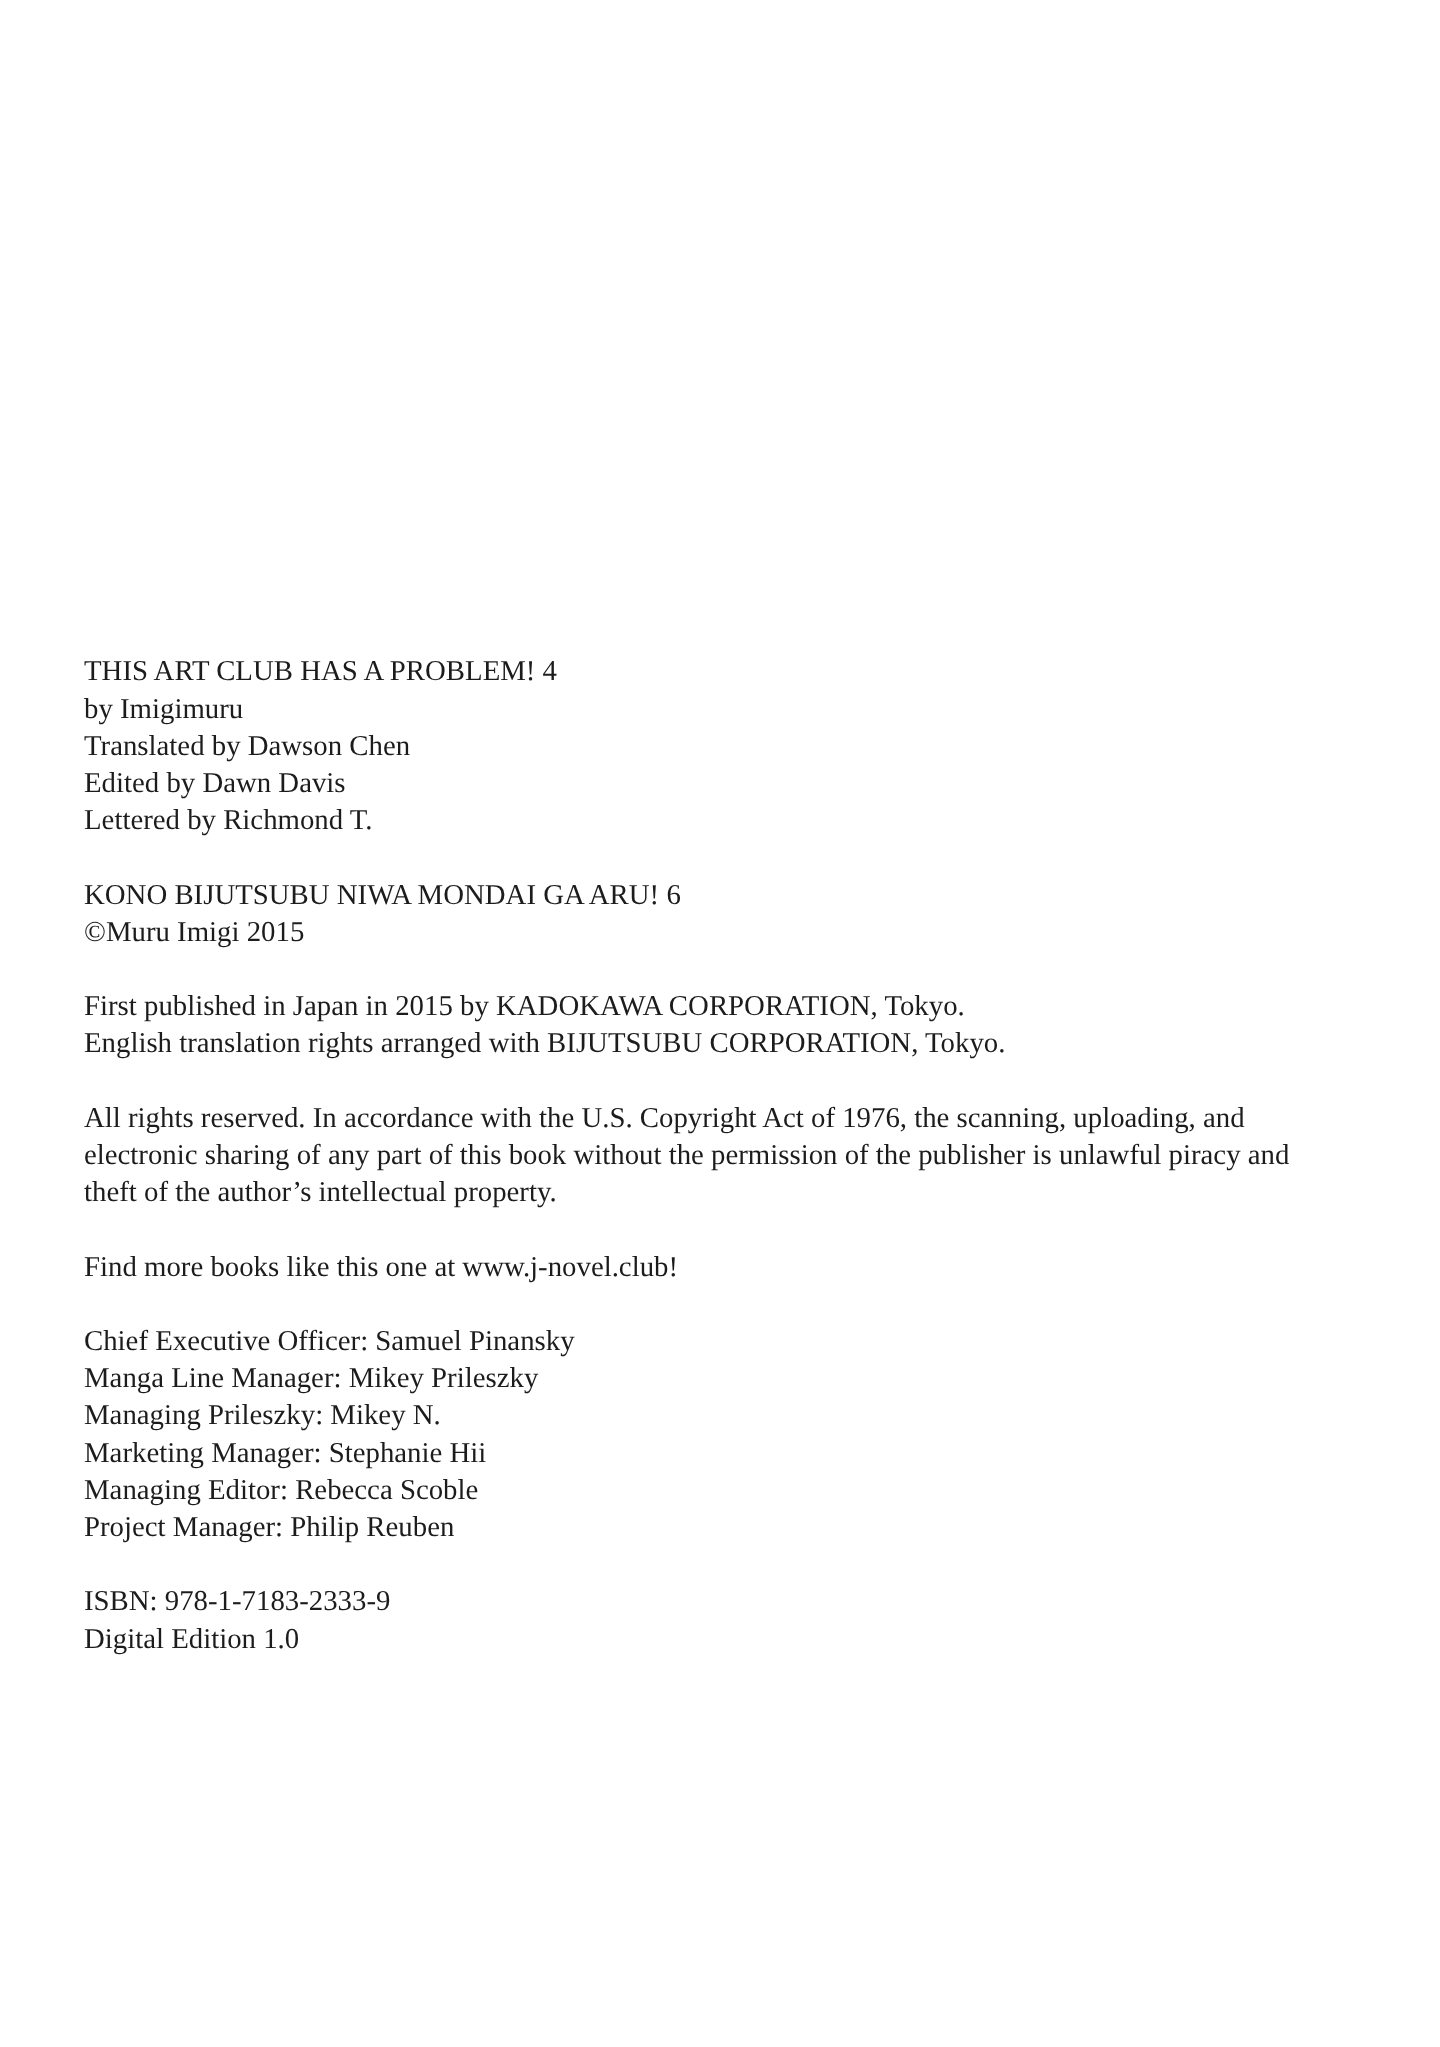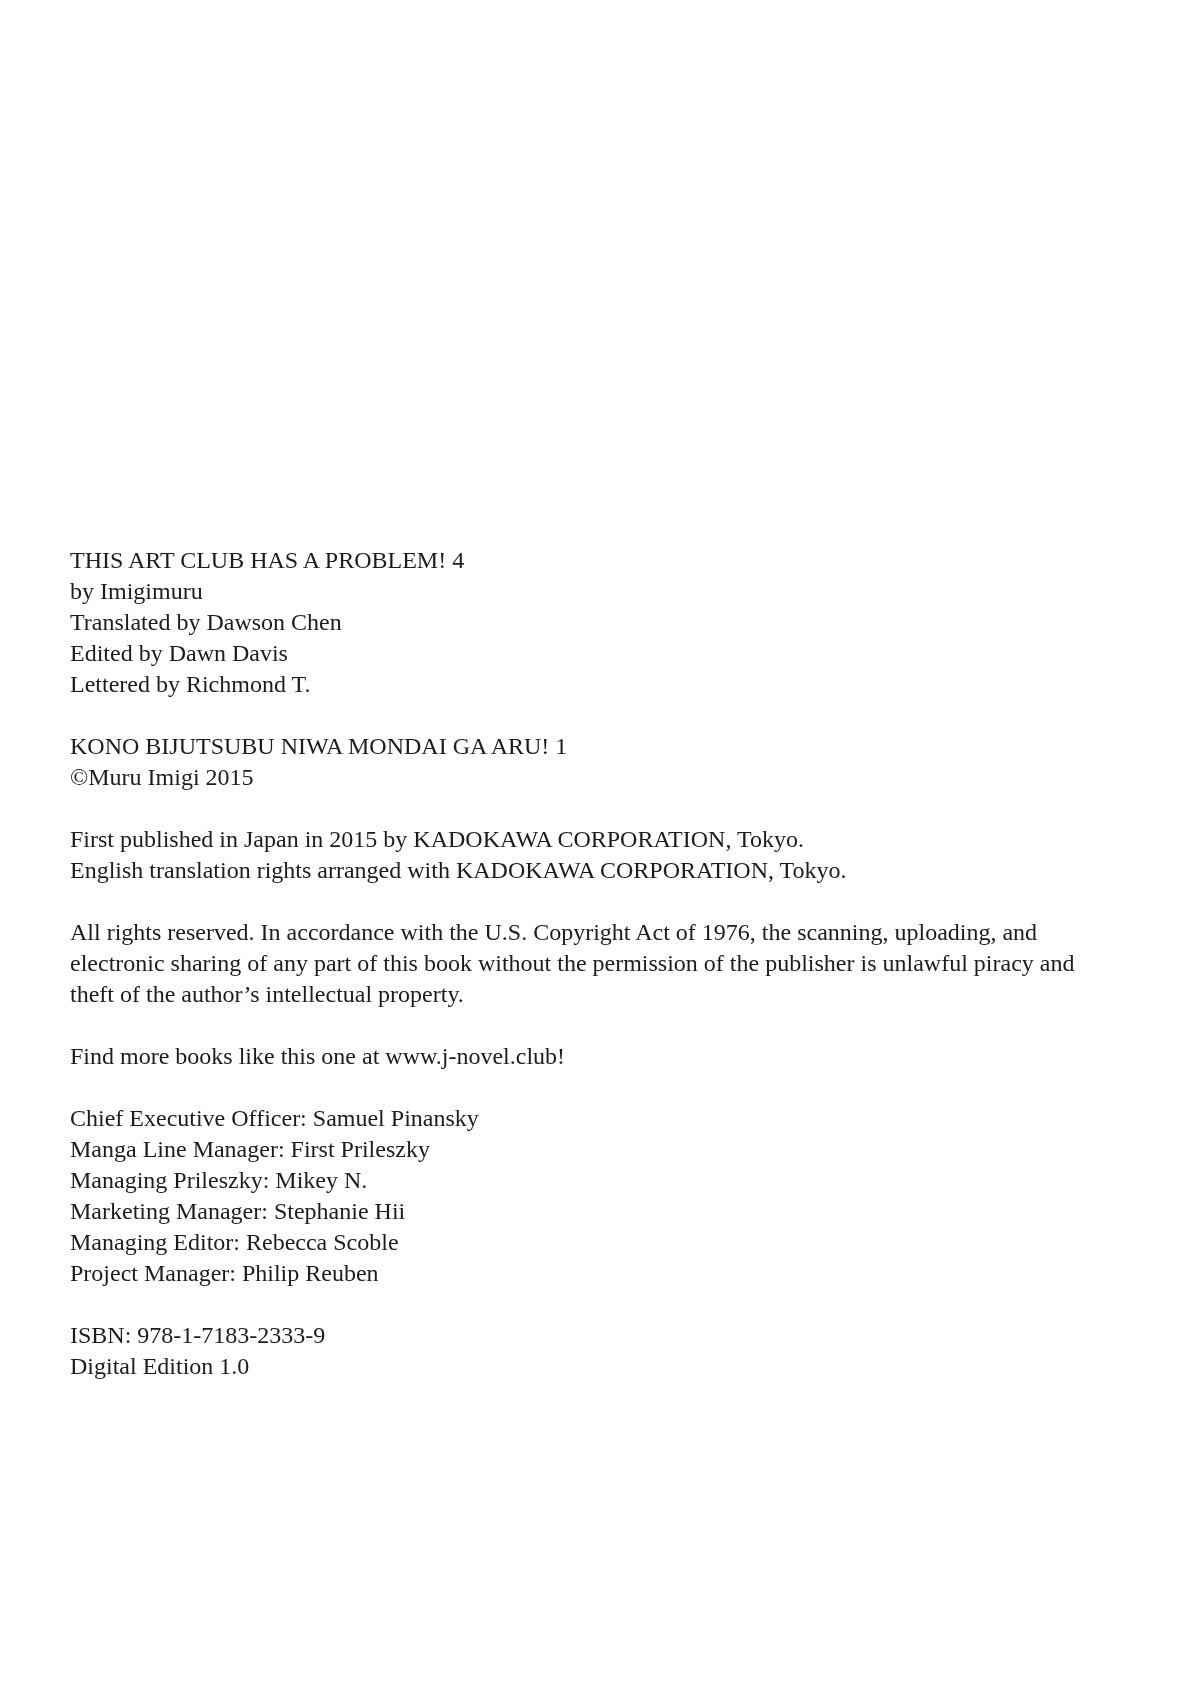--- a/index.html
+++ b/index.html
@@ -49,36 +49,36 @@
     <div class="para">
       <span class="line">THIS ART CLUB HAS A PROBLEM! 4</span>
       <span class="line">by Imigimuru</span>
       <span class="line">Translated by Dawson Chen</span>
       <span class="line">Edited by Dawn Davis</span>
       <span class="line">Lettered by Richmond T.</span>
     </div>
 
 
     <div class="para">
-      <span class="line">KONO BIJUTSUBU NIWA MONDAI GA ARU! 1</span>
+      <span class="line">KONO BIJUTSUBU NIWA MONDAI GA ARU! 6</span>
       <span class="line">©Muru Imigi 2015</span>
     </div>
 
     <div class="para">
       <span class="line">First published in Japan in 2015 by KADOKAWA CORPORATION, Tokyo.</span>
-      <span class="line">English translation rights arranged with KADOKAWA CORPORATION, Tokyo.</span>
+      <span class="line">English translation rights arranged with BIJUTSUBU CORPORATION, Tokyo.</span>
     </div>
 
     <div class="para">All rights reserved. In accordance with the U.S. Copyright Act of 1976, the scanning, uploading, and electronic sharing of any part of this book without the permission of the publisher is unlawful piracy and theft of the author’s intellectual property.</div>
 
     <div class="para">Find more books like this one at www.j-novel.club!</div>
 
     <div class="para">
       <span class="line">Chief Executive Officer: Samuel Pinansky</span>
-      <span class="line">Manga Line Manager: First Prileszky</span>
+      <span class="line">Manga Line Manager: Mikey Prileszky</span>
       <span class="line">Managing Prileszky: Mikey N.</span>
       <span class="line">Marketing Manager: Stephanie Hii</span>
       <span class="line">Managing Editor: Rebecca Scoble</span>
       <span class="line">Project Manager: Philip Reuben</span>
     </div>
 
     <div class="para">
       <span class="line">ISBN: 978-1-7183-2333-9</span>
       <span class="line">Digital Edition 1.0</span>
     </div>

